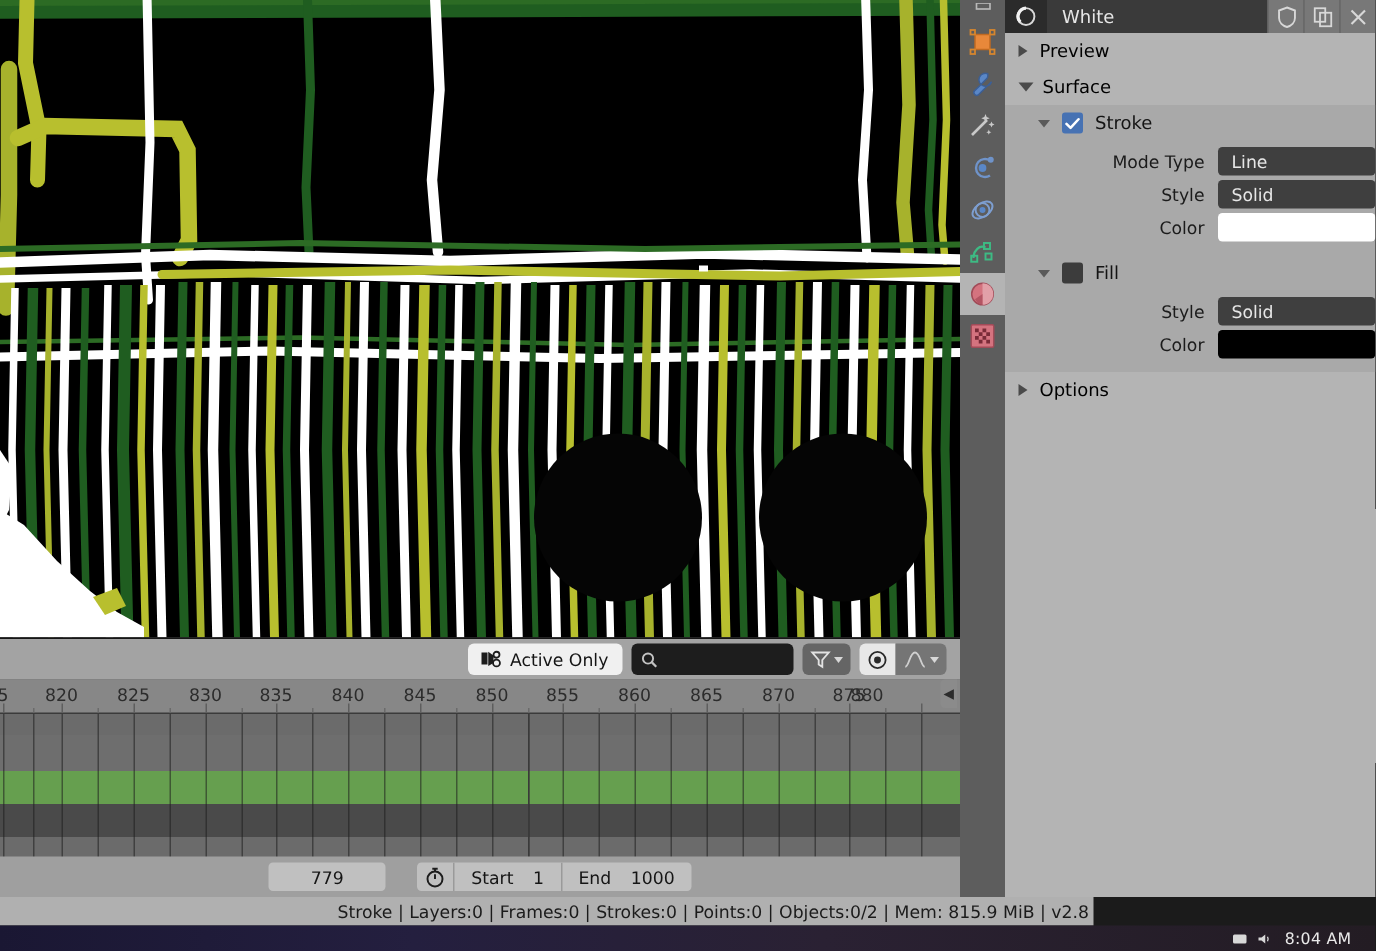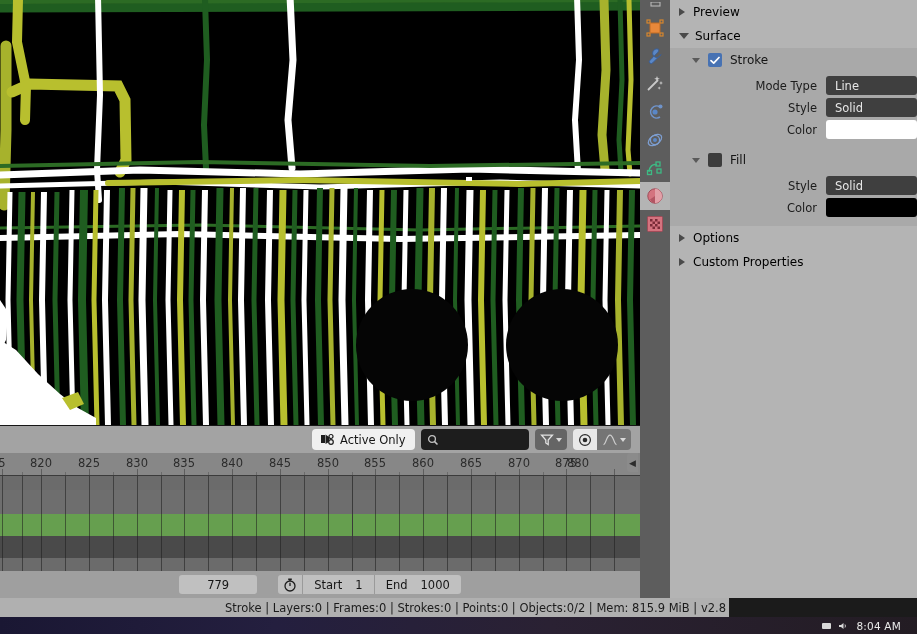--- a/index.html
+++ b/index.html
@@ -198,21 +198,21 @@
     border-radius: 2px;
     display: flex; align-items: center; justify-content: center;
   }
   .cbx.checked { background: #4772b3; }
   .cbx.unchecked { background: #3c3c3c; }
   .field-block { background: #a9a9a9; padding: 4px 0 6px 0; }
   .field-row {
     display: flex; align-items: center; height: 19px; margin-bottom: 3px;
   }
   .field-lbl {
-    width: 156px; text-align: right; padding-right: 9px;
+    width: 142px; text-align: right; padding-right: 9px;
     color: #1b1b1b; font-size: 11.5px;
   }
   .field-val {
     flex: 1; height: 19px; background: #3f3f3f; border-radius: 3px;
     display: flex; align-items: center; padding-left: 9px;
     color: #e6e6e6; font-size: 11.5px;
   }
   .swatch { flex: 1; height: 19px; border-radius: 3px; }
   .note-row {
     display: flex; justify-content: flex-end;
@@ -591,20 +591,48 @@
               <rect x="9" y="9" width="2.5" height="2.5"></rect>
             <rect x="6.5" y="11.5" width="2.5" height="2.5"></rect>
               <rect x="11.5" y="11.5" width="2.5" height="2.5"></rect>
           </g>
         </svg>
       </div>
     </div>
 
     <div id="prop-content">
 
+      <div id="mat-header">
+        <div class="mat-icon-box">
+          <svg width="16" height="16" viewBox="0 0 16 16">
+            <circle cx="8" cy="8" r="5.6" fill="none" stroke="#d8d8d8" stroke-width="1.3"></circle>
+            <path d="M4.2 11.8 A5.6 5.6 0 0 1 8 2.4" fill="none" stroke="#f2f2f2" stroke-width="2.2"></path>
+          </svg>
+        </div>
+        <div class="mat-name">
+          <span>White</span>
+        </div>
+        <div class="mat-btn">
+          <svg width="14" height="15" viewBox="0 0 14 15">
+            <path d="M7 1 L12.3 3 L12.3 8 C12.3 11 9.8 13.2 7 14 C4.2 13.2 1.7 11 1.7 8 L1.7 3 Z" fill="none" stroke="#d8d8d8" stroke-width="1.25"></path>
+          </svg>
+        </div>
+        <div class="mat-btn">
+          <svg width="14" height="15" viewBox="0 0 14 15">
+            <rect x="1.5" y="1.5" width="7" height="9" fill="none" stroke="#d8d8d8" stroke-width="1.2"></rect>
+            <rect x="5" y="4.5" width="7.5" height="9" fill="none" stroke="#d8d8d8" stroke-width="1.2"></rect>
+          </svg>
+        </div>
+        <div class="mat-btn">
+          <svg width="13" height="13" viewBox="0 0 13 13">
+            <line x1="2" y1="2" x2="11" y2="11" stroke="#d8d8d8" stroke-width="1.4"></line>
+            <line x1="11" y1="2" x2="2" y2="11" stroke="#d8d8d8" stroke-width="1.4"></line>
+          </svg>
+        </div>
+      </div>
 
       <div class="panel-row">
         <span class="tri"></span>
         <span>Preview</span>
       </div>
 
       <div class="panel-row">
         <span class="tri open"></span>
         <span>Surface</span>
       </div>
@@ -649,24 +677,20 @@
           <span class="field-lbl">Color</span>
           <span class="swatch" style="background:#000000;"></span>
         </div>
       </div>
 
       <div class="panel-row">
         <span class="tri"></span>
         <span>Options</span>
       </div>
 
-      <div class="panel-row">
-        <span class="tri"></span>
-        <span>Custom Properties</span>
-      </div>
 
     </div>
   </div>
 
   <div id="statusbar">
     <span>Stroke | Layers:0 | Frames:0 | Strokes:0 | Points:0 | Objects:0/2 | Mem: 815.9 MiB | v2.8</span>
   </div>
 
   <div id="taskbar">
     <div class="tb-icons">

